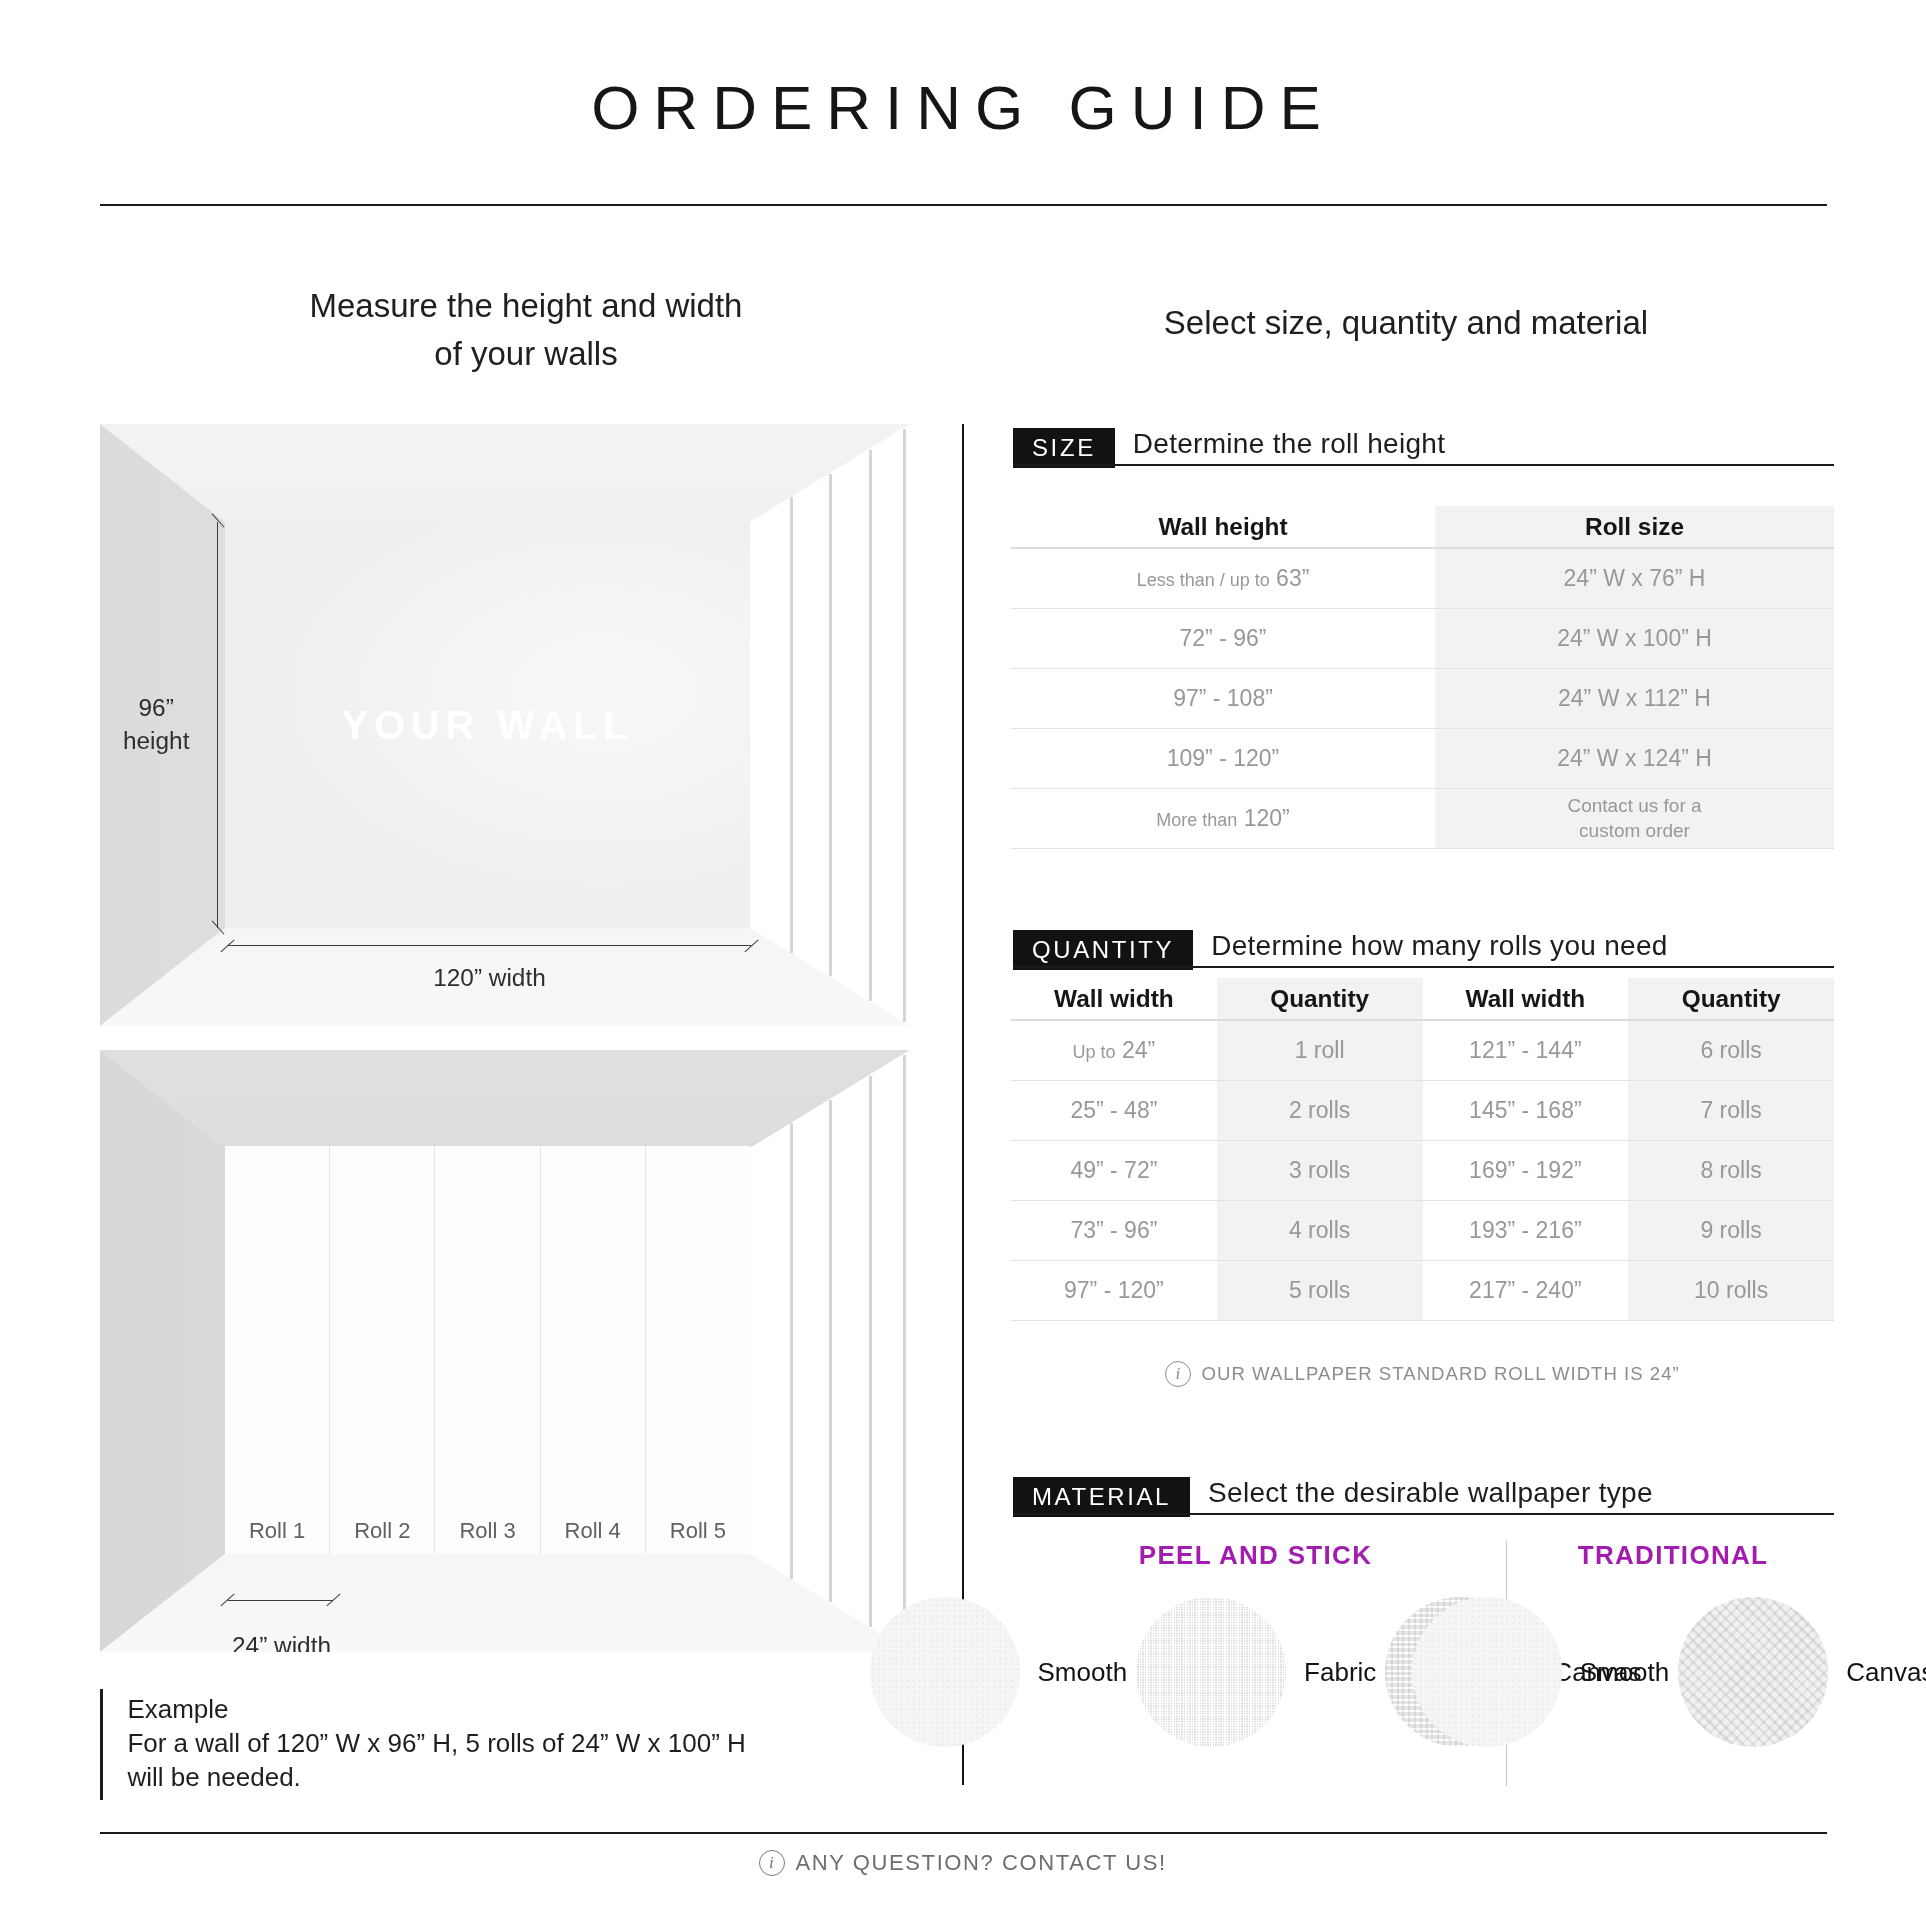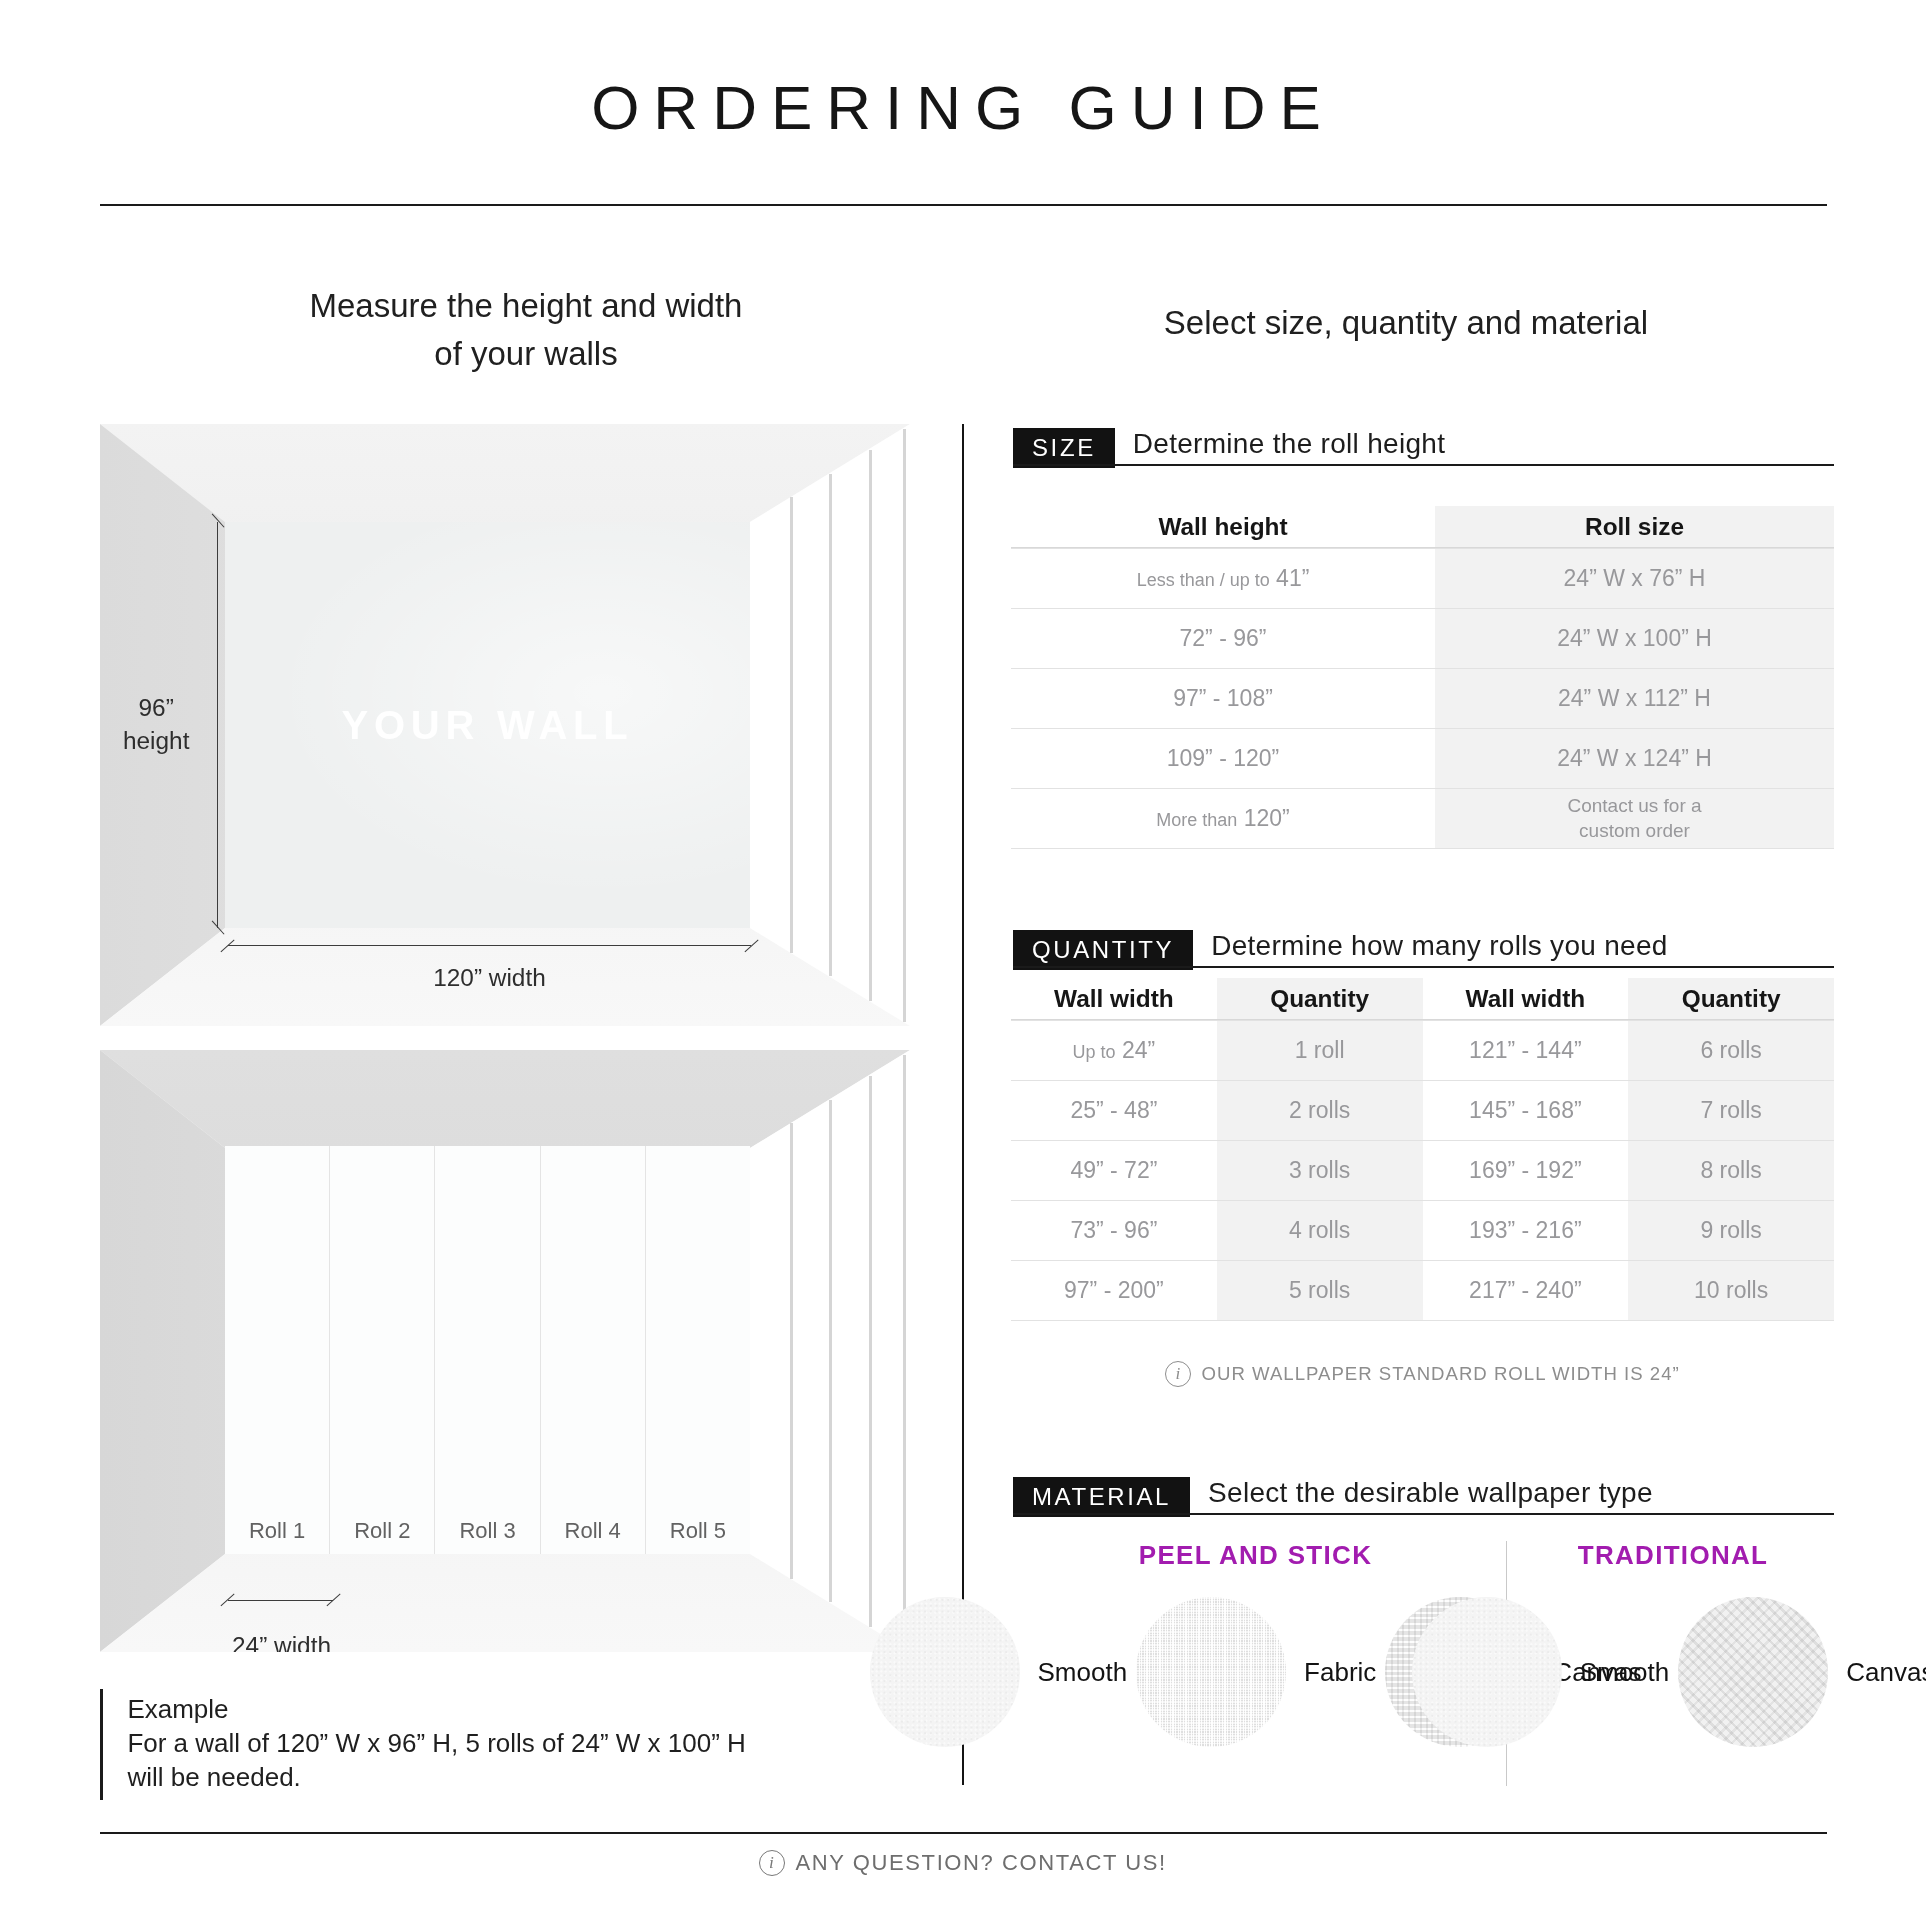--- a/index.html
+++ b/index.html
@@ -193,21 +193,21 @@
   <div class="abs rule" style="left:1013px;top:464px;width:821px;"></div>
 
   <div class="abs tbl" style="left:1011px;top:506px;width:823px;">
     <div class="tr th">
       <div class="cell hcell sc1">Wall height</div>
       <div class="cell hcell sc2 gray">Roll size</div>
     </div>
     <div class="tr">
       <div class="cell sc1">
           <span class="pre">Less than / up to </span>
-          <span class="val">41”</span>
+          <span class="val">63”</span>
         </div>
       <div class="cell sc2 gray">
           <span class="val">24” W x 76” H</span>
         </div>
     </div>
     <div class="tr">
       <div class="cell sc1">
           <span class="pre"></span>
           <span class="val">72” - 96”</span>
         </div>
@@ -314,21 +314,21 @@
       <div class="cell qc">
           <span class="val">193” - 216”</span>
         </div>
       <div class="cell qc gray">
           <span class="val">9 rolls</span>
         </div>
     </div>
     <div class="tr">
       <div class="cell qc">
           <span class="pre"></span>
-          <span class="val">97” - 200”</span>
+          <span class="val">97” - 120”</span>
         </div>
       <div class="cell qc gray">
           <span class="val">5 rolls</span>
         </div>
       <div class="cell qc">
           <span class="val">217” - 240”</span>
         </div>
       <div class="cell qc gray">
           <span class="val">10 rolls</span>
         </div>

